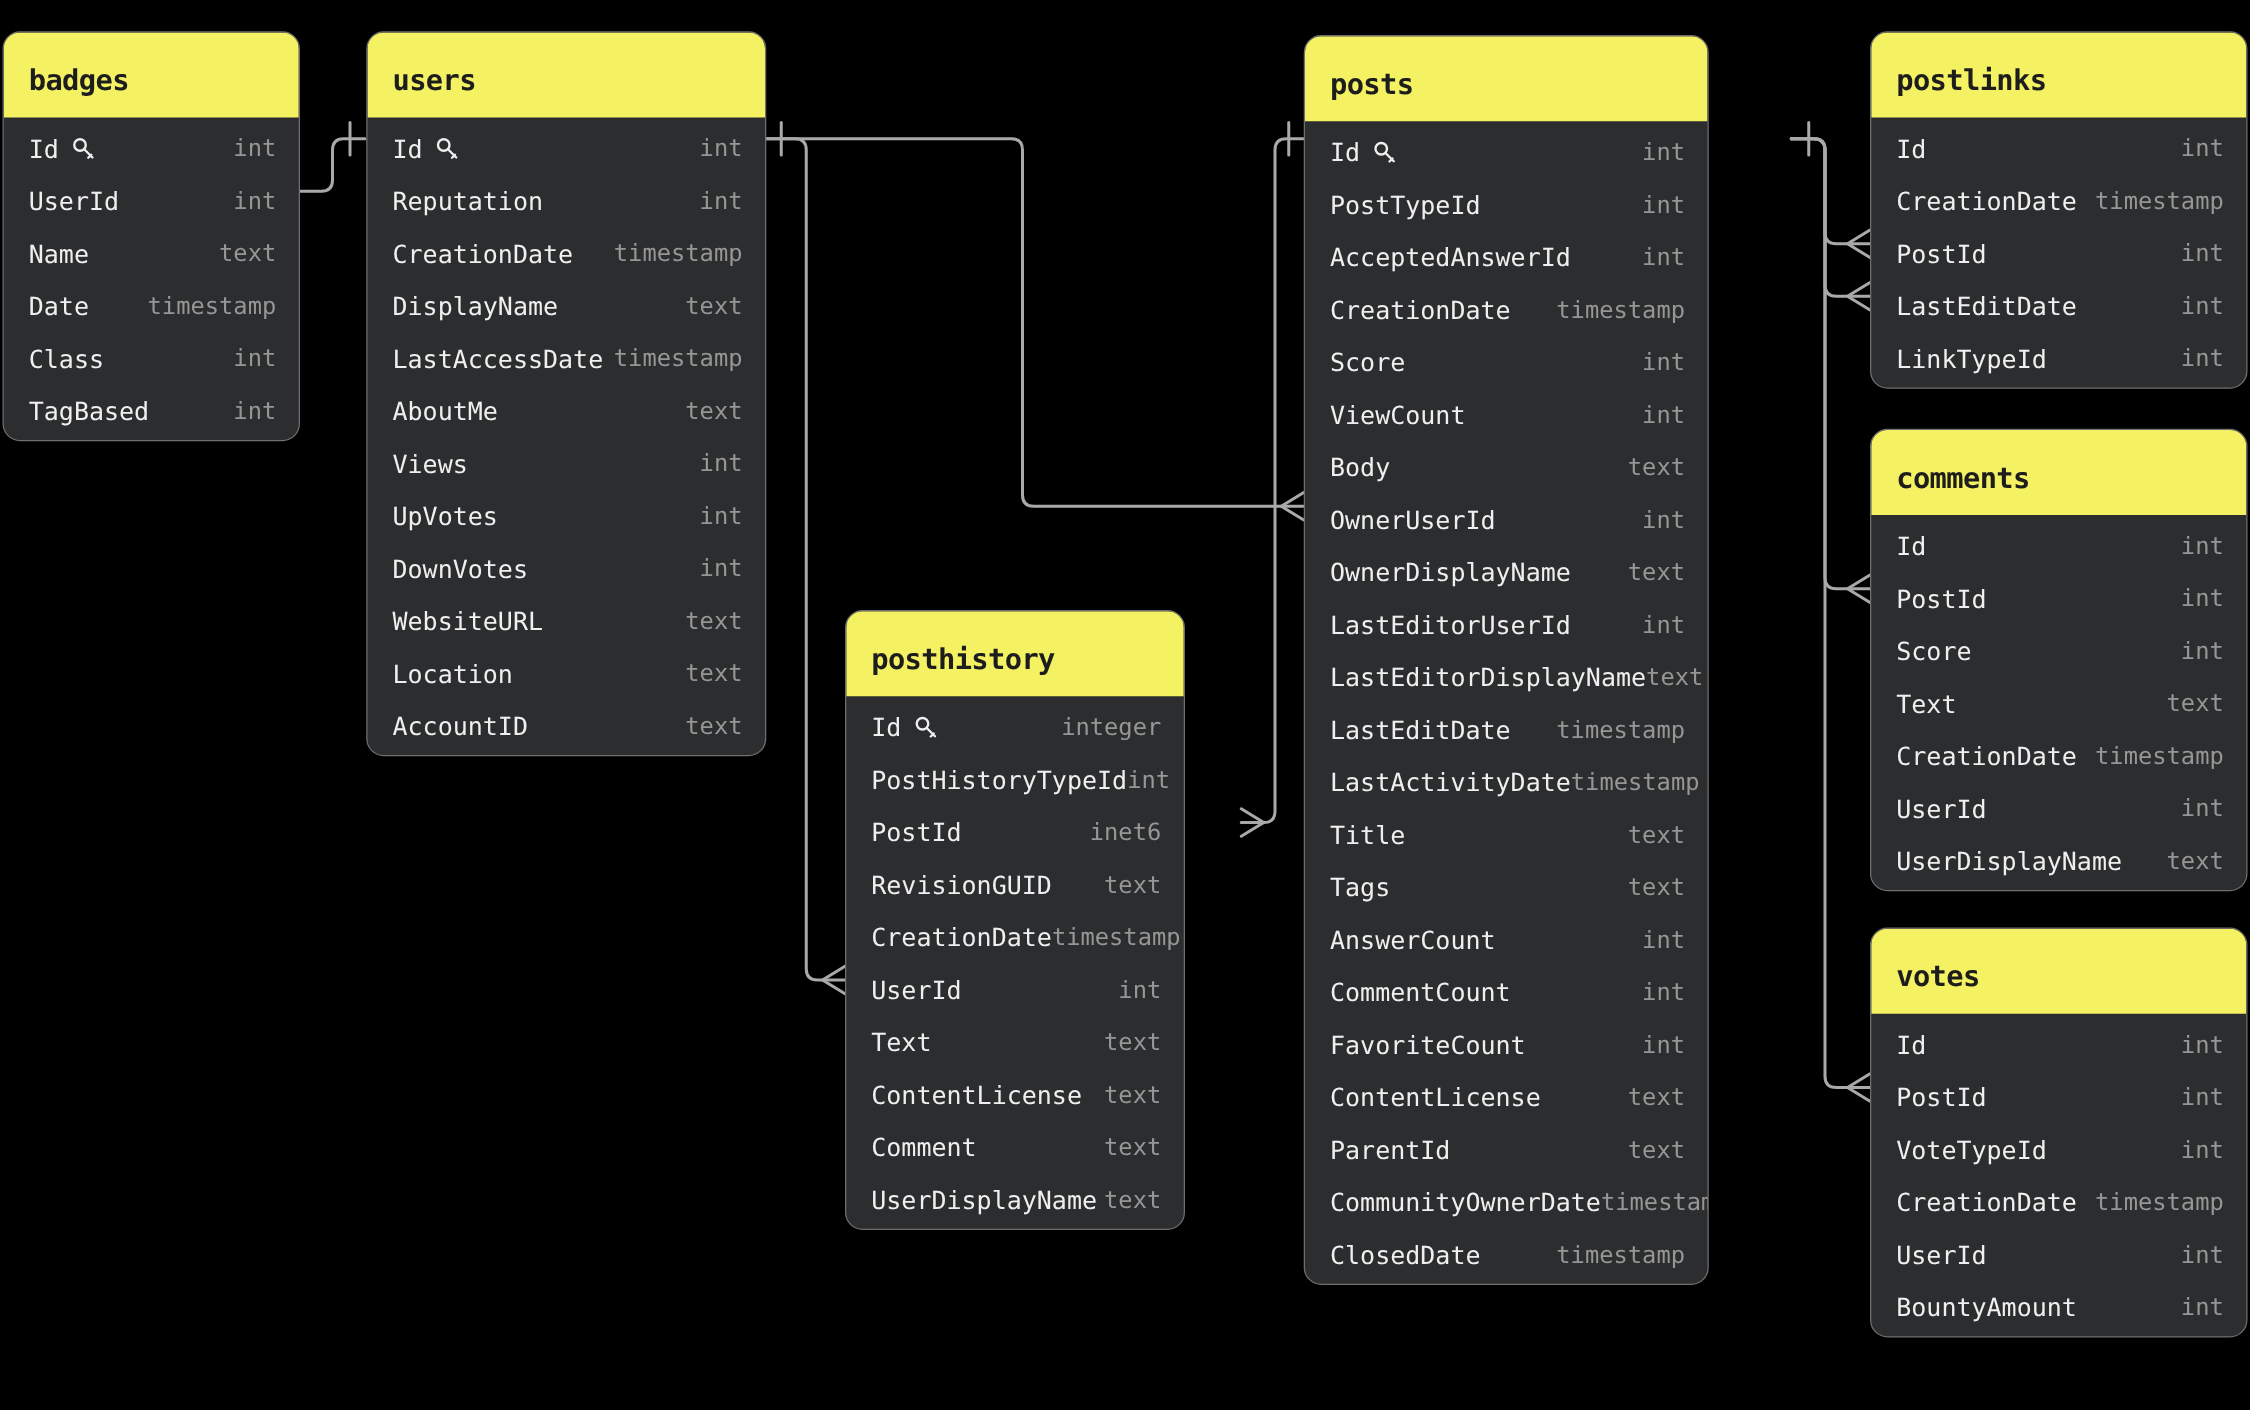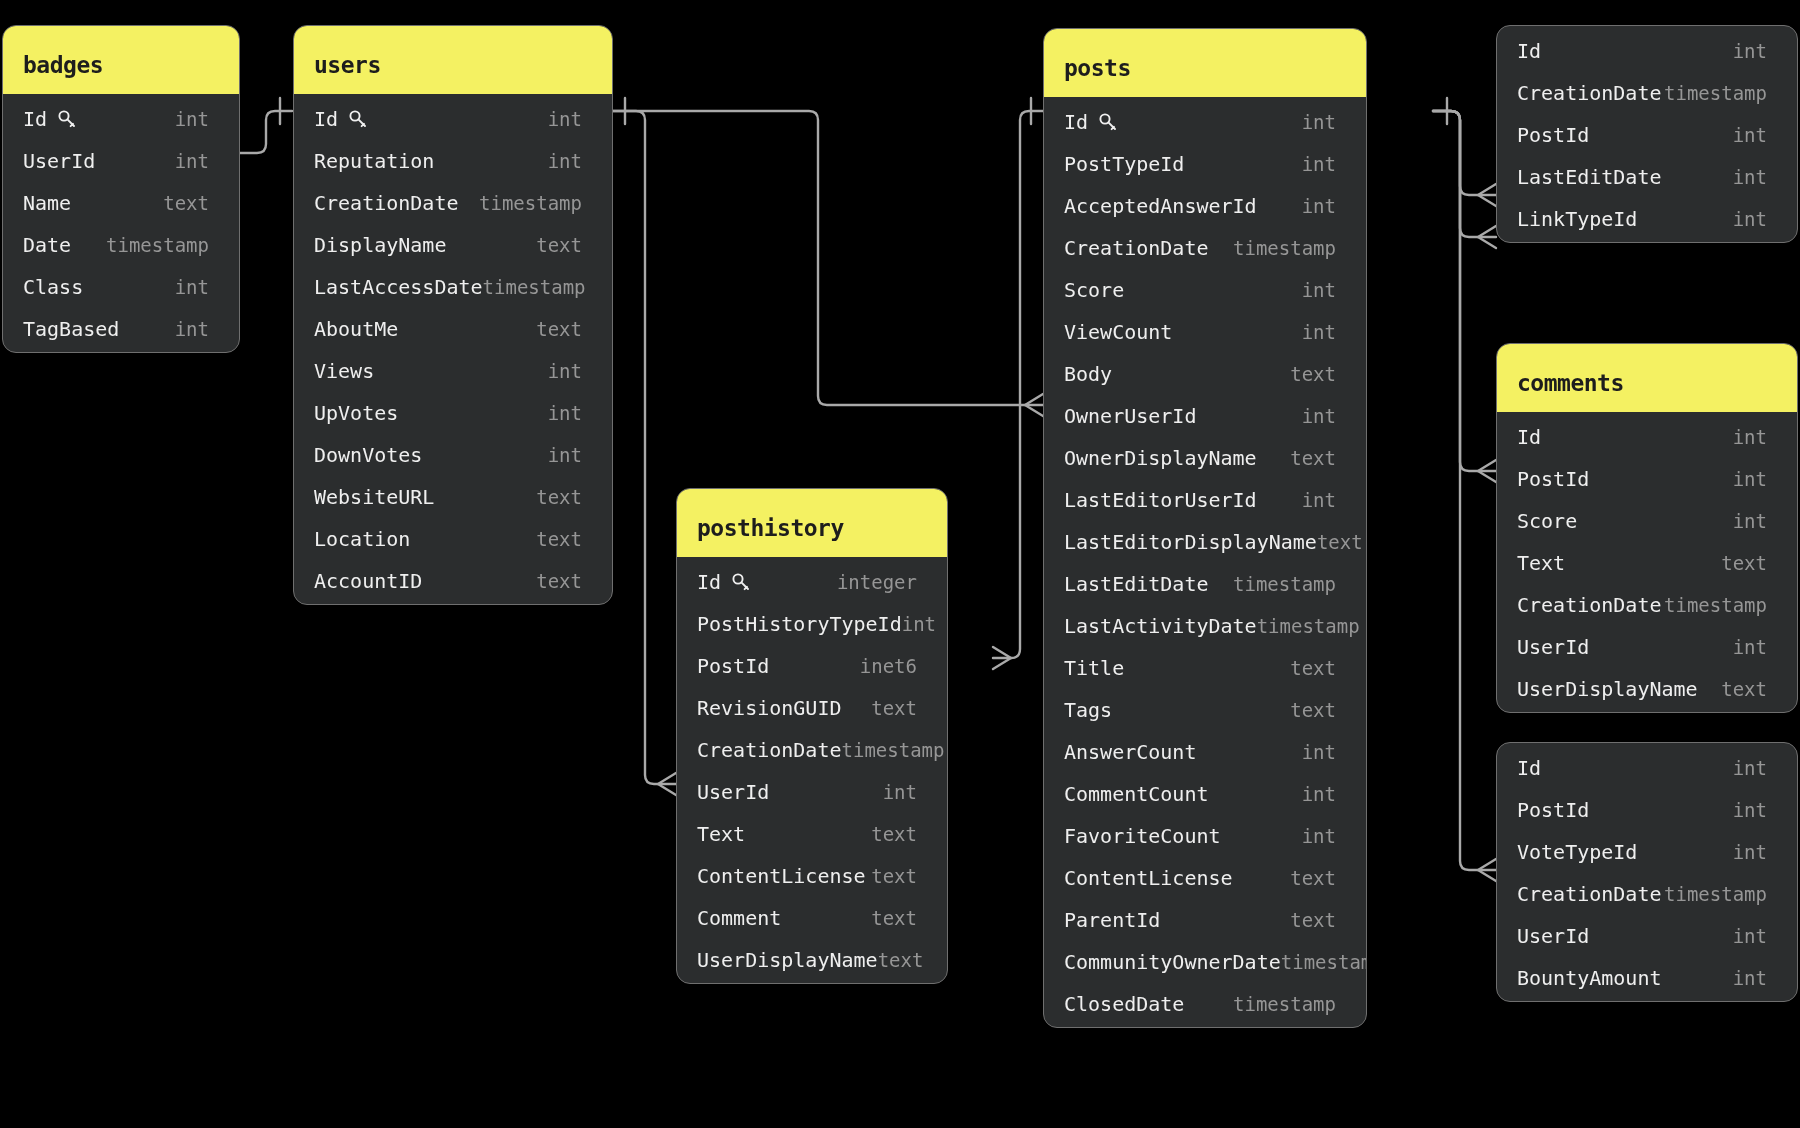--- a/index.html
+++ b/index.html
@@ -18,21 +18,21 @@
   }
   .table-header{
     height:57px;line-height:57px;
     background:#f4f162;
     color:#1d1d1d;
     font-weight:bold;font-size:23px;
     padding:11px 0 0 20px;
     border-radius:12px 12px 0 0;
     letter-spacing:-0.5px;
   }
-  .fields{padding:4px 12px 2px 0;}
+  .fields{padding:4px 0 2px 0;}
   .field-row{
     height:42px;line-height:42px;
     display:flex;justify-content:space-between;align-items:center;
     padding:0 18px 0 20px;
   }
   .field-name{
     color:#efefef;font-size:20px;white-space:nowrap;
     display:flex;align-items:center;gap:10px;
   }
   .field-type{color:#969696;font-size:19px;white-space:nowrap;}
@@ -402,20 +402,21 @@
           </div>
           <div class="field-row">
             <span class="field-name">
               <span>ClosedDate</span>
             </span>
             <span class="field-type">timestamp</span>
           </div>
         </div>
       </div>
       <div class="table" style="left: 1496px; top: 25px; width: 302px;">
+        <div class="table-header">postlinks</div>
         <div class="fields">
           <div class="field-row">
             <span class="field-name">
               <span>Id</span>
             </span>
             <span class="field-type">int</span>
           </div>
           <div class="field-row">
             <span class="field-name">
               <span>CreationDate</span>
@@ -483,20 +484,21 @@
           </div>
           <div class="field-row">
             <span class="field-name">
               <span>UserDisplayName</span>
             </span>
             <span class="field-type">text</span>
           </div>
         </div>
       </div>
       <div class="table" style="left: 1496px; top: 742px; width: 302px;">
+        <div class="table-header">votes</div>
         <div class="fields">
           <div class="field-row">
             <span class="field-name">
               <span>Id</span>
             </span>
             <span class="field-type">int</span>
           </div>
           <div class="field-row">
             <span class="field-name">
               <span>PostId</span>

